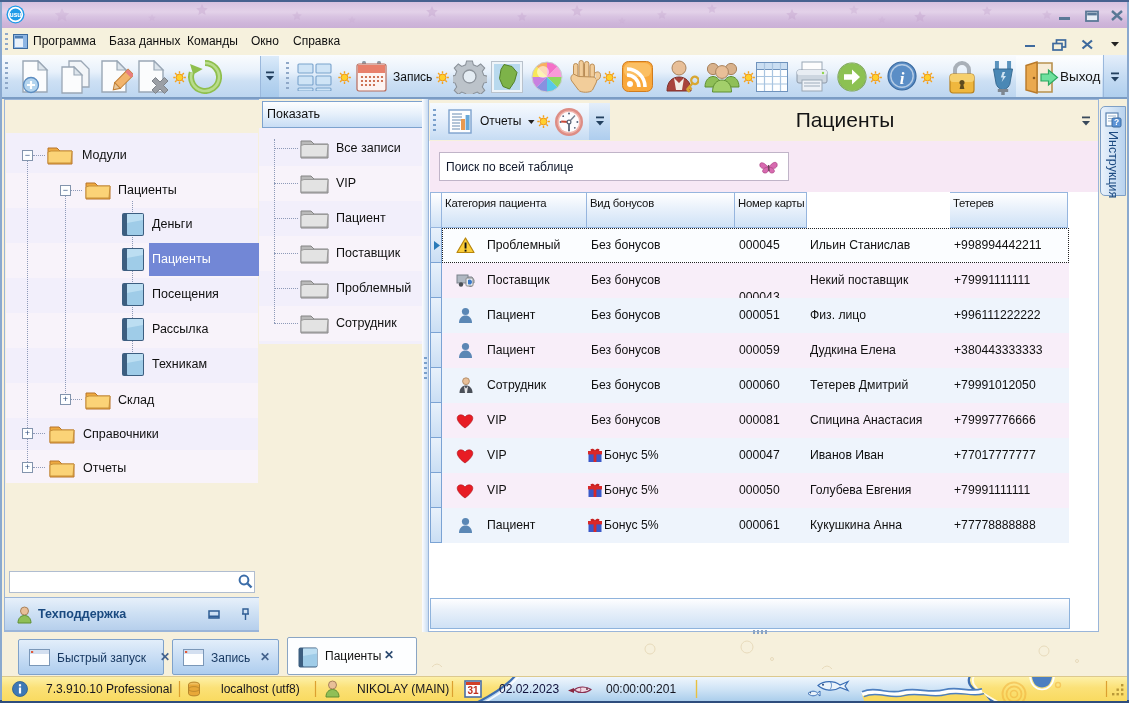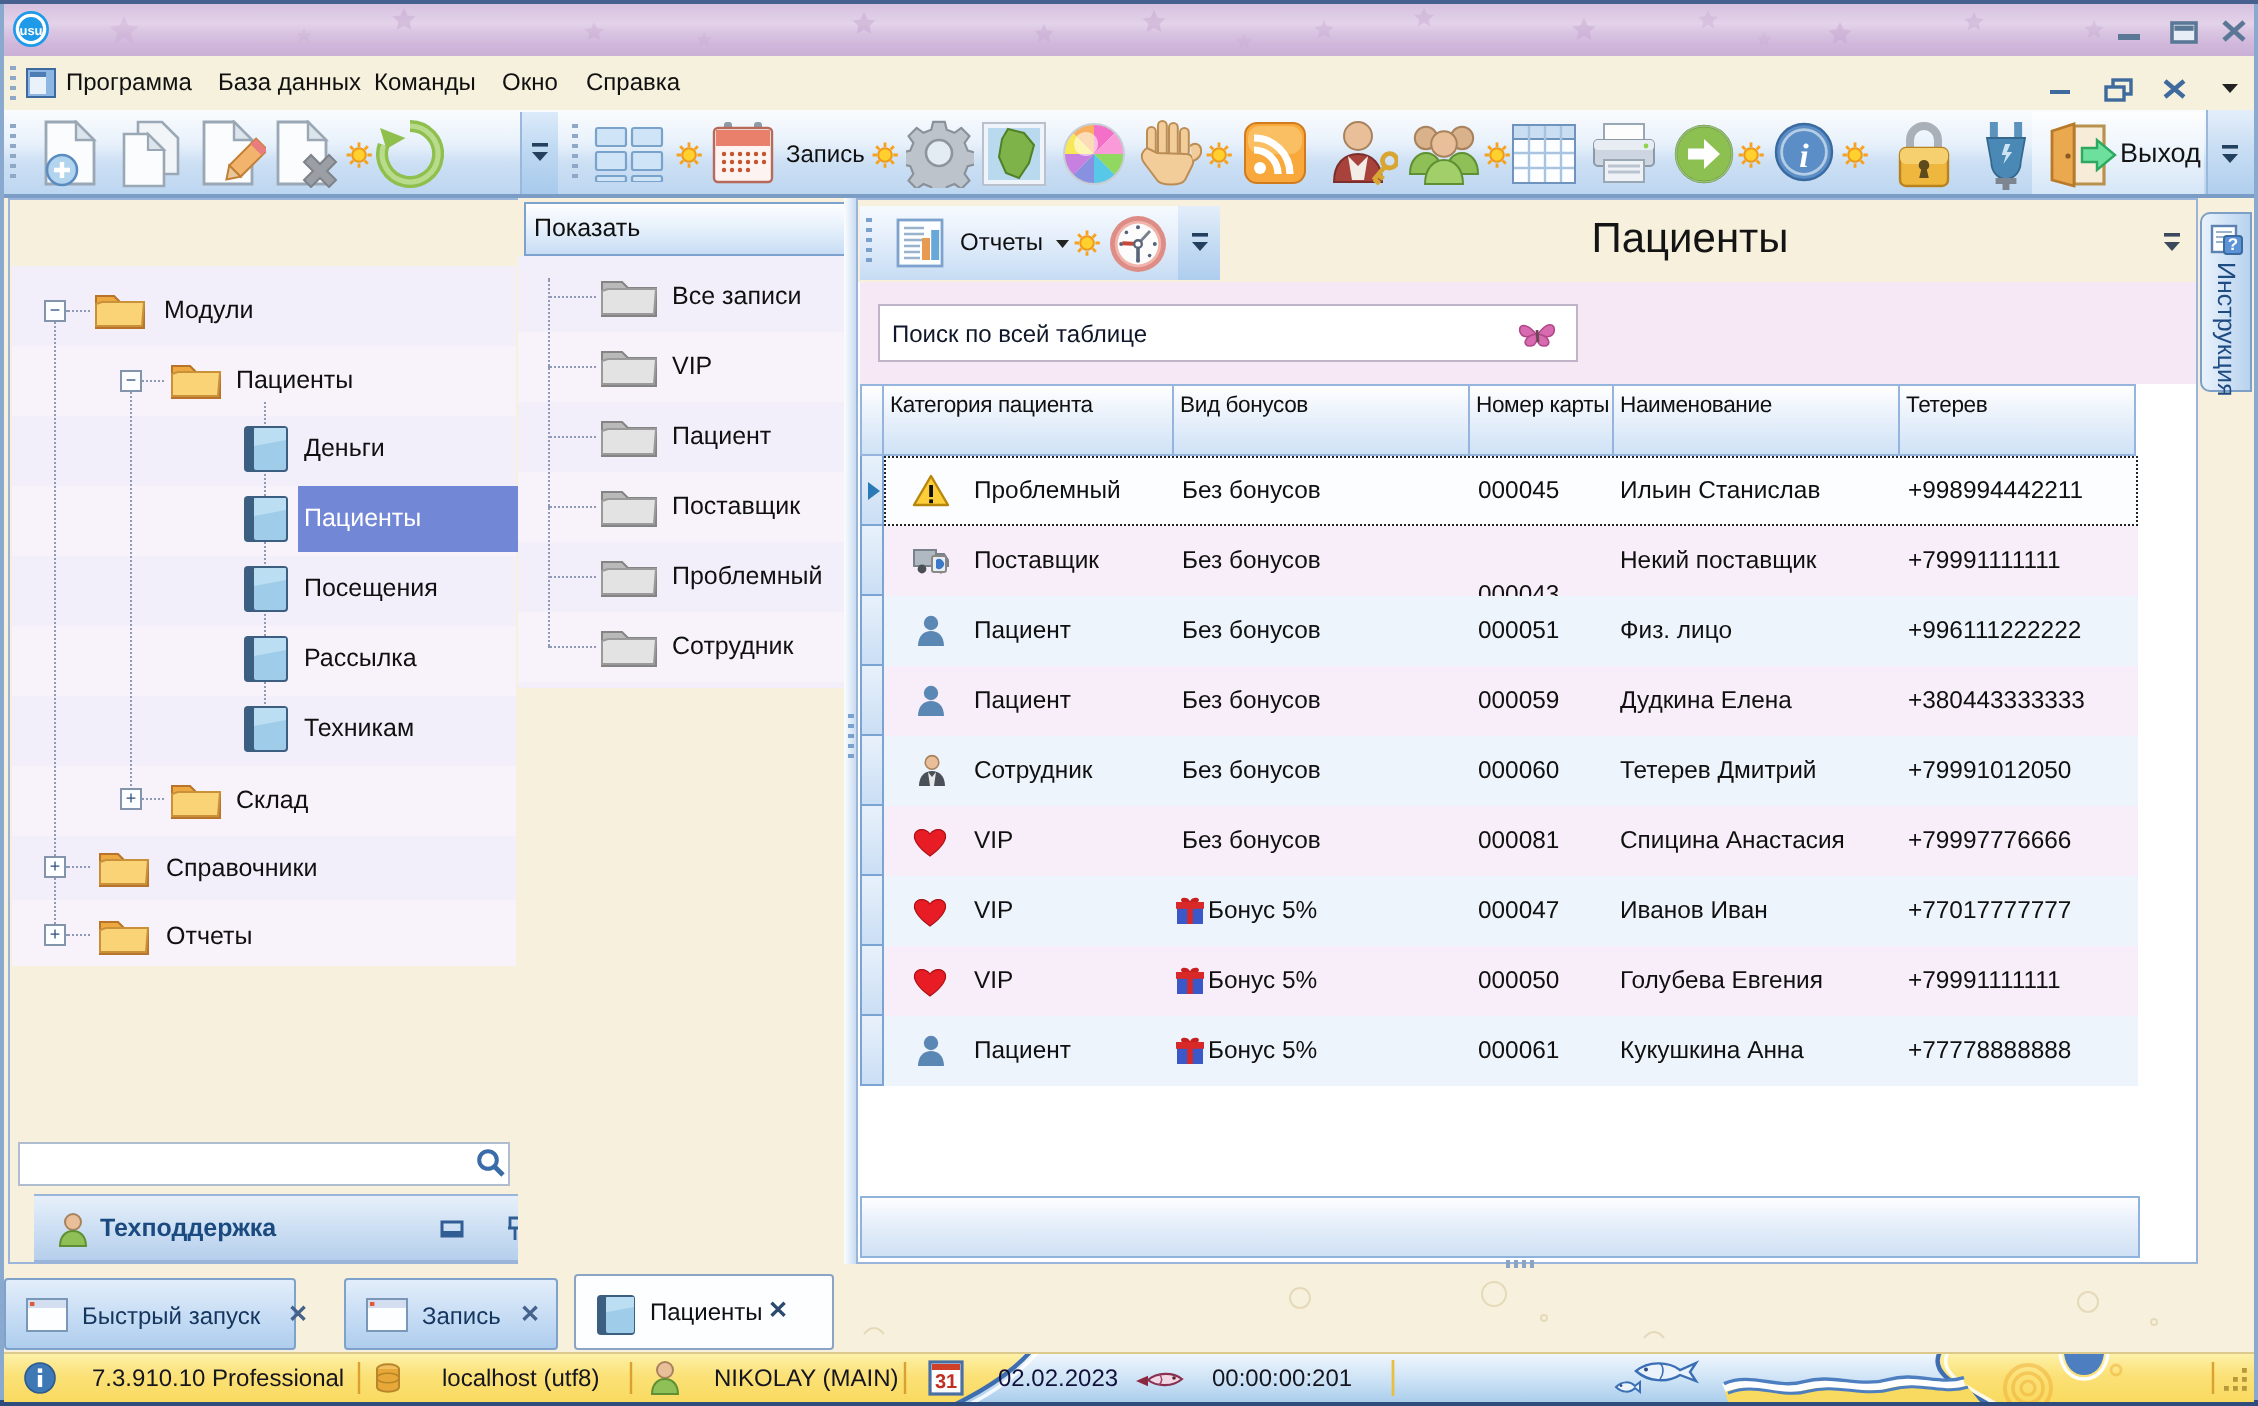--- a/index.html
+++ b/index.html
@@ -429,21 +429,21 @@
           <path d="M1 8 l3-1 h21 l-1 12 h-23 z" fill="#fbd377" stroke="#c8913a"></path>
         </svg>
       <div class="abs treelbl" style="left:78px;top:361px">Отчеты</div>
 
       <div class="abs" style="left:4px;top:471px;width:246px;height:22px;background:#ffffff;border:1px solid #b0bdd0"></div>
       <svg class="abs" style="left:233px;top:474px" width="15" height="15">
           <circle cx="6" cy="6" r="4.4" fill="none" stroke="#3a6ca8" stroke-width="2"></circle>
           <path d="M9.5 9.5 L13.5 13.5" stroke="#3a6ca8" stroke-width="2.4"></path>
         </svg>
 
-      <div class="abs phead" style="left:12px;top:497px;width:254px;height:34px;border-top:1px solid #9ab5d9">
+      <div class="abs phead" style="left:0;top:497px;width:254px;height:34px;border-top:1px solid #9ab5d9">
         <svg class="abs" style="left:12px;top:8px" width="15" height="18">
             <circle cx="7.5" cy="5" r="4" fill="#e8bf98" stroke="#a8825c"></circle>
             <path d="M1 17 c0-5 3-7.5 6.5-7.5 c3.5 0 6.5 2.5 6.5 7.5 z" fill="#8fbf57" stroke="#5f8f33"></path>
           </svg>
         <b class="abs" style="left:33px;top:9px">Техподдержка</b>
         <svg class="abs" style="left:203px;top:12px" width="12" height="9">
             <rect x="1" y="1" width="10" height="7" fill="none" stroke="#2f5d94" stroke-width="1.5"></rect>
             <path d="M1 6.5 h10" stroke="#2f5d94" stroke-width="2"></path>
           </svg>
         <svg class="abs" style="left:236px;top:10px" width="9" height="13">
@@ -564,23 +564,20 @@
       <div class="abs hdrcell" style="left:1px;top:92px;width:12px;height:36px;border-left:1px solid #96b5de"></div>
       <div class="abs hdrcell" style="left:13px;top:92px;width:145px;height:36px">
           <div class="hdrtxt">Категория пациента</div>
         </div>
       <div class="abs hdrcell" style="left:158px;top:92px;width:148px;height:36px">
           <div class="hdrtxt">Вид бонусов</div>
         </div>
       <div class="abs hdrcell" style="left:306px;top:92px;width:72px;height:36px">
           <div class="hdrtxt">Номер карты</div>
         </div>
-      <div class="abs hdrcell" style="left:378px;top:92px;width:143px;height:36px">
-          <div class="hdrtxt">Наименование</div>
-        </div>
       <div class="abs hdrcell" style="left:521px;top:92px;width:118px;height:36px">
           <div class="hdrtxt">Тетерев</div>
         </div>
       <div class="abs" style="left:13px;top:128px;width:627px;height:35px;background:#fbfdff;border:1px dotted #222;"></div>
       <div class="abs selcell" style="left:1px;top:128px;width:12px;height:35px">
           <svg width="10" height="11" style="position:absolute;left:1px;top:12px">
             <path d="M2 1 L8 5.5 L2 10 Z" fill="#2a7ab8"></path>
           </svg>
         </div>
       <svg class="abs" style="left:27px;top:137px" width="19" height="17">
@@ -728,21 +725,21 @@
           <circle cx="745" cy="10" r="6"></circle>
         <circle cx="1042" cy="14" r="5"></circle>
           <circle cx="290" cy="22" r="1.5"></circle>
         <circle cx="375" cy="20" r="1.5"></circle>
           <circle cx="770" cy="22" r="1.5"></circle>
           <circle cx="1075" cy="24" r="1.5"></circle>
         <path d="M430 30 q5 -6 10 0"></path>
           <path d="M820 32 q5 -6 10 0"></path>
       </g>
     </svg>
-    <div class="abs tab" style="left:0;width:146px">
+    <div class="abs tab" style="left:16px;width:146px">
       <svg class="abs" style="left:10px;top:9px" width="21" height="17">
           <rect x="0.5" y="0.5" width="20" height="16" fill="#fdfeff" stroke="#7a97b8"></rect>
           <rect x="1" y="1" width="19" height="4" fill="#d3dff0"></rect>
           <rect x="2" y="2" width="2.2" height="2" fill="#e05a3a"></rect>
         </svg>
       <div class="abs tablbl" style="left:38px;top:11px">Быстрый запуск</div>
       <div class="abs tabx" style="left:141px;top:10px">✕</div>
     </div>
     <div class="abs tab" style="left:170px;width:107px">
       <svg class="abs" style="left:10px;top:9px" width="21" height="17">

